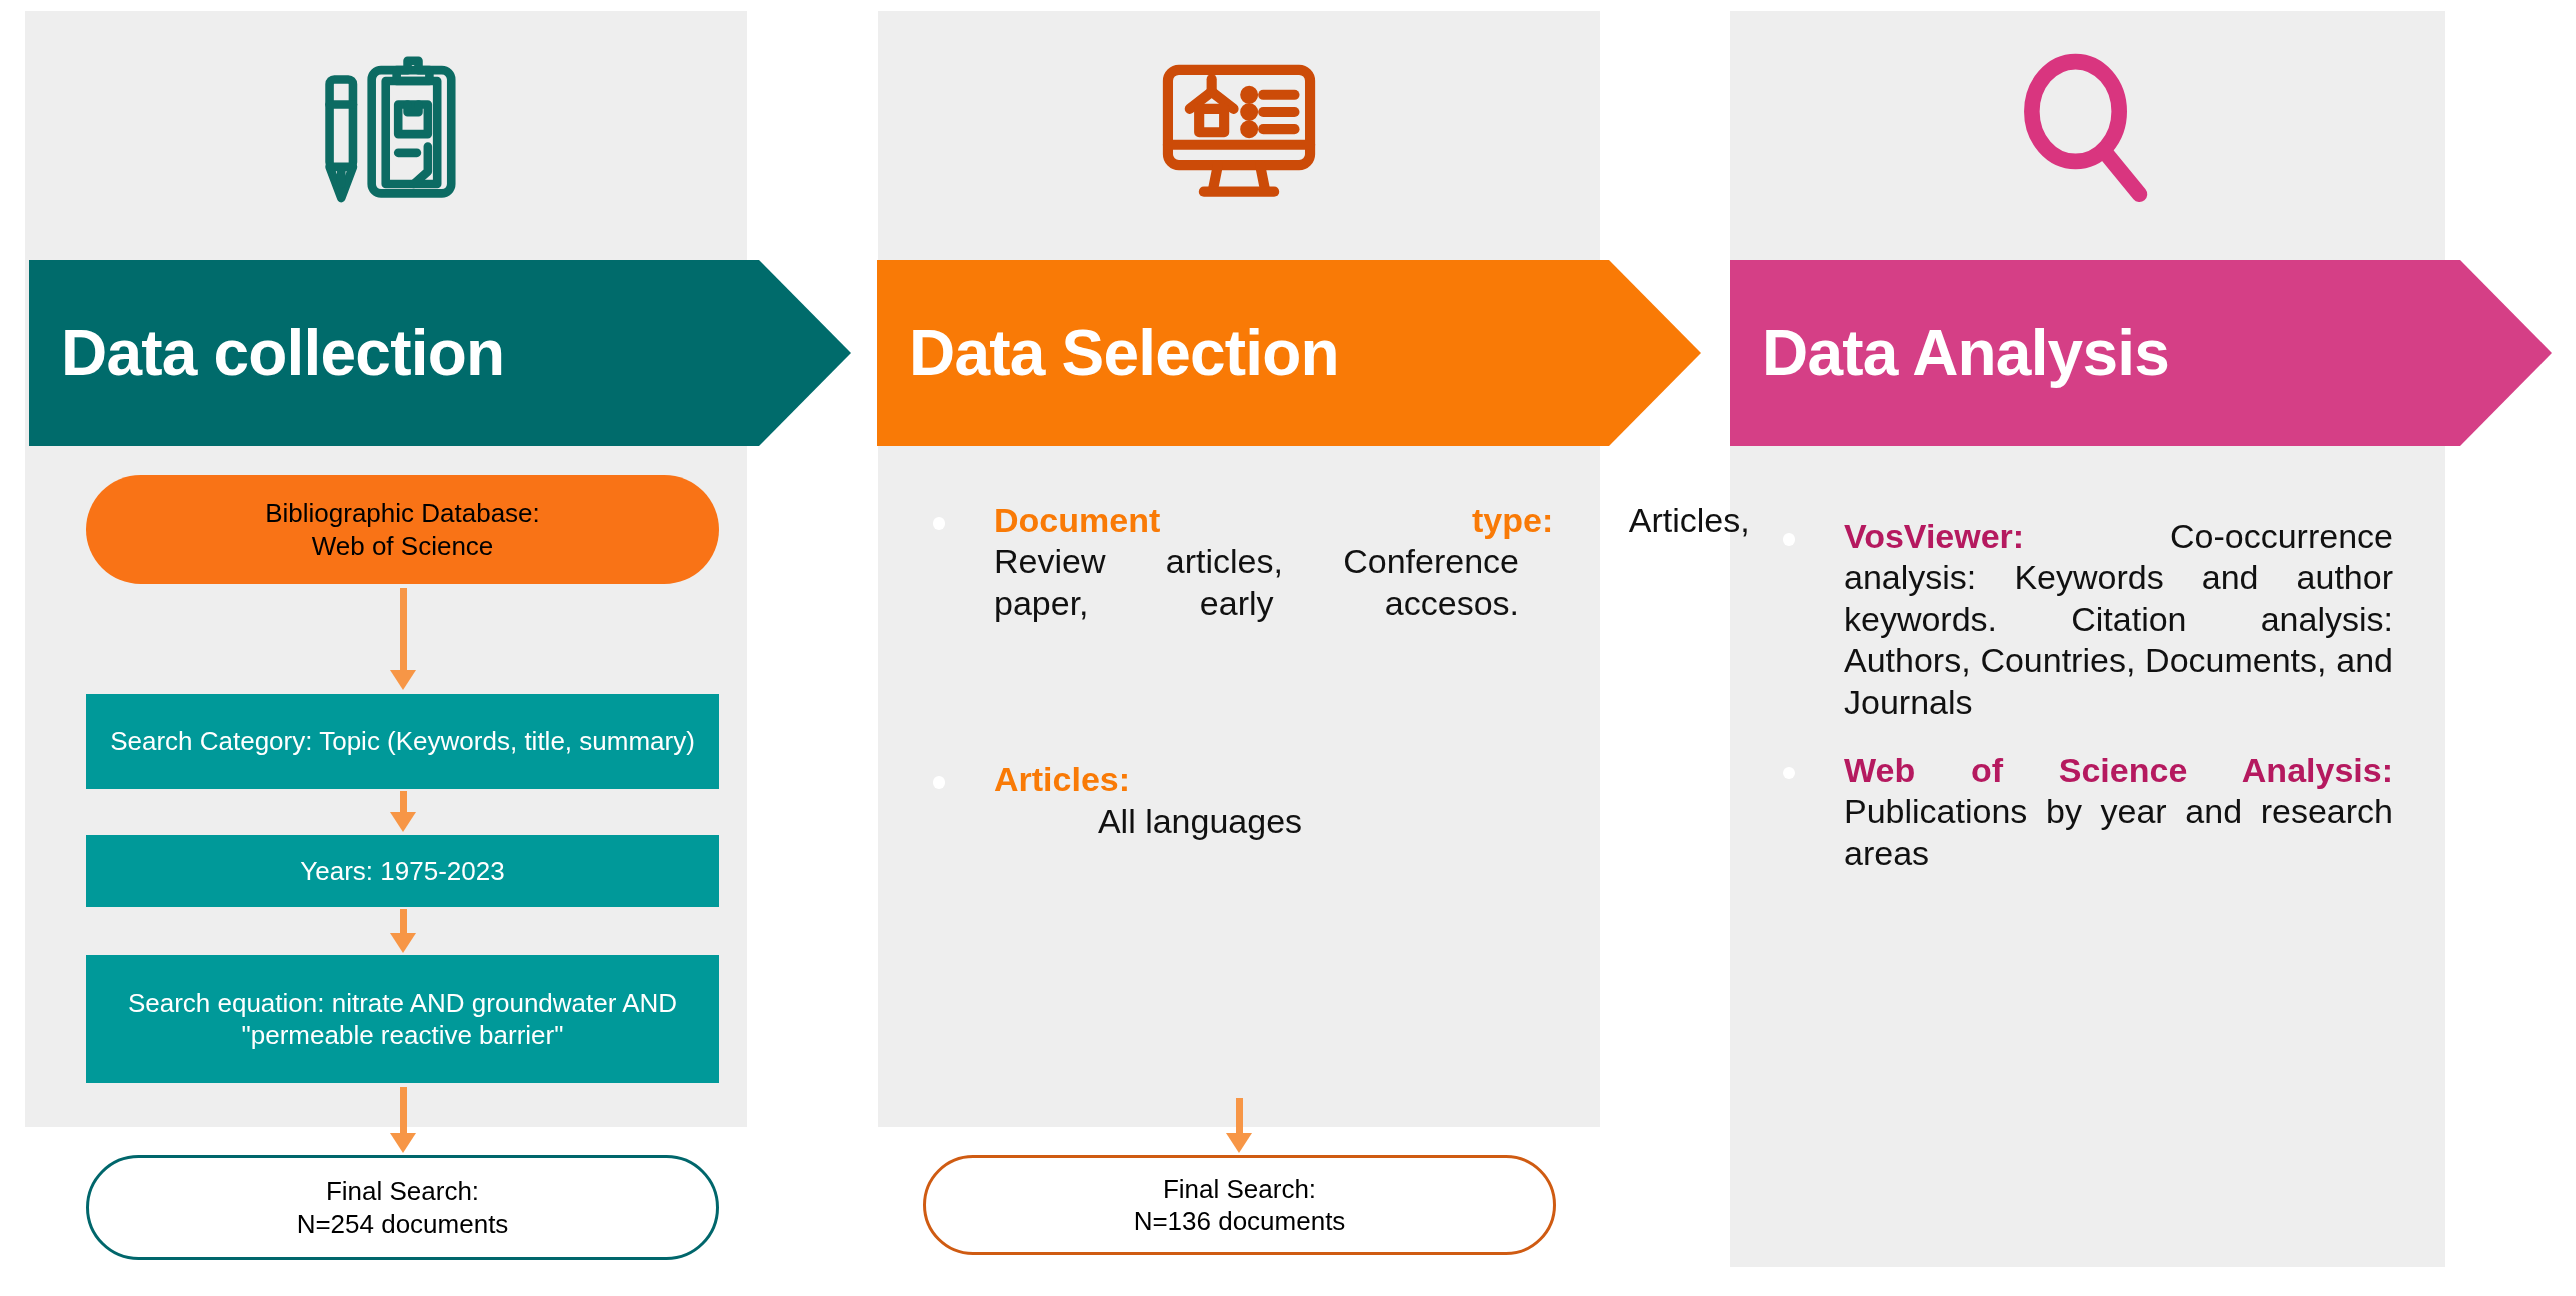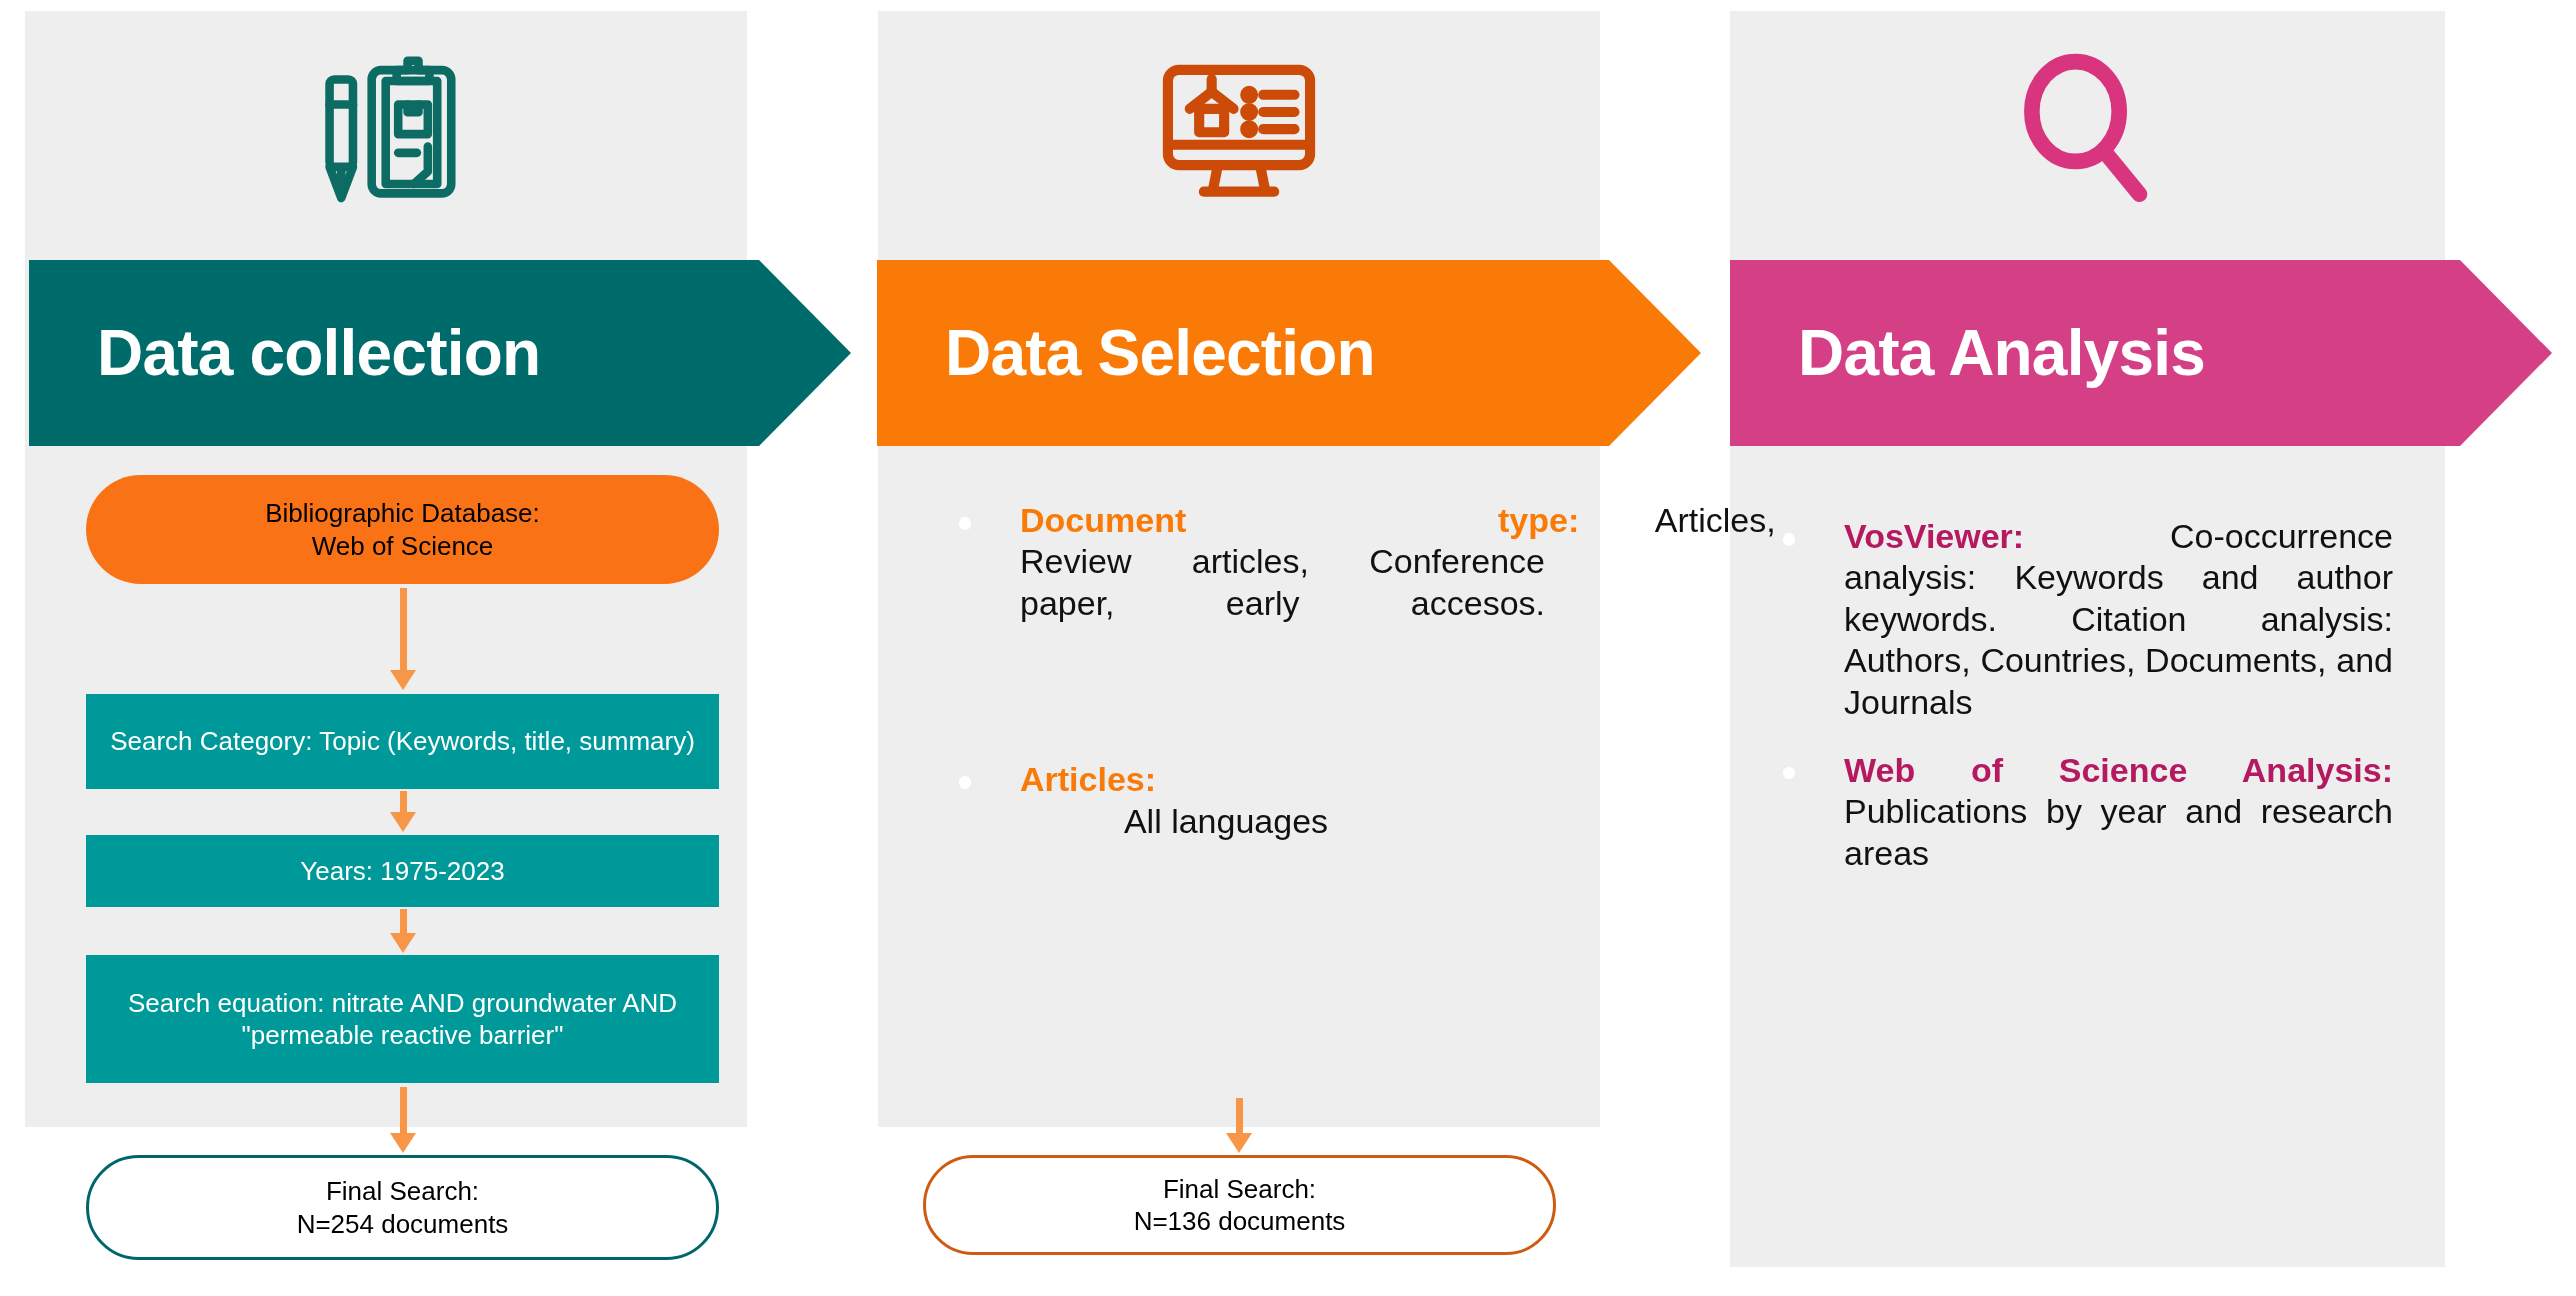--- a/index.html
+++ b/index.html
@@ -45,21 +45,21 @@
     display: flex;
     align-items: center;
     clip-path: polygon(0 0, calc(100% - 92px) 0, 100% 50%, calc(100% - 92px) 100%, 0 100%);
   }
   .banner-label {
     color: #ffffff;
     font-size: 64px;
     font-weight: bold;
     letter-spacing: -0.8px;
     white-space: nowrap;
-    padding-left: 68px;
+    padding-left: 32px;
   }
   #banner-1 { left: 29px;   top: 260px; width: 822px; background: #006B6B; }
   #banner-2 { left: 877px; top: 260px; width: 824px; background: #F97A06; }
   #banner-3 { left: 1730px; top: 260px; width: 822px; background: #D53F86; }
 
   
   .flow-box {
     position: absolute;
     display: flex;
     align-items: center;
@@ -119,21 +119,21 @@
   #arrow-2 { left: 385px; top: 791px; height: 41px; }
   #arrow-3 { left: 385px; top: 909px; height: 44px; }
   #arrow-4 { left: 385px; top: 1087px; height: 66px; }
   #arrow-5 { left: 1221px; top: 1098px; height: 55px; }
 
   
   .bullet-list {
     position: absolute;
     list-style: none;
   }
-  #list-selection { left: 951px; top: 500px; width: 594px; }
+  #list-selection { left: 925px; top: 500px; width: 594px; }
   #list-analysis  { left: 1775px; top: 516px; width: 618px; }
 
   .bullet-item {
     position: relative;
     padding-left: 69px;
     margin-bottom: 26.6px;
     font-size: 34px;
     line-height: 1.22;
     color: #111111;
     text-align: justify;

